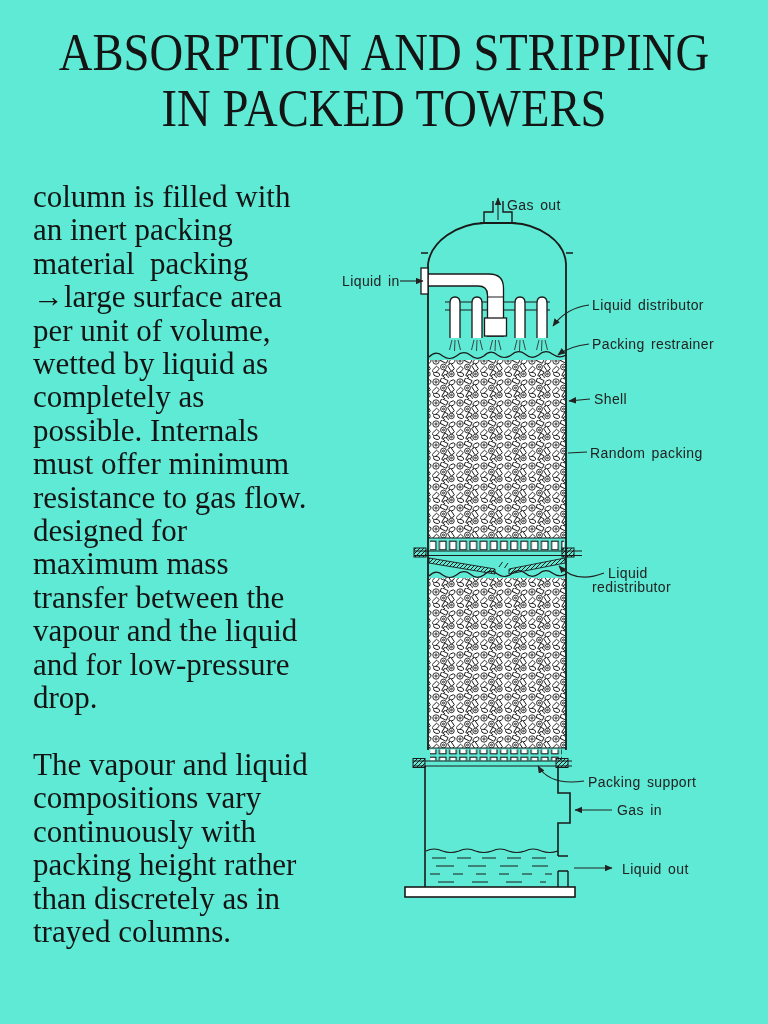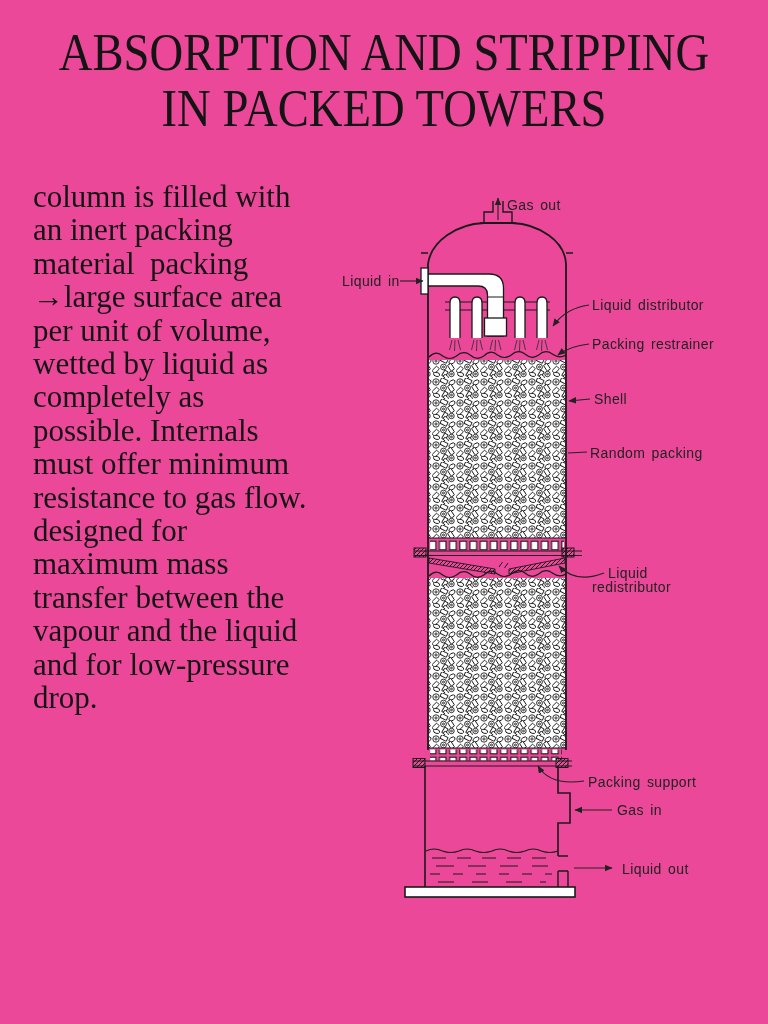--- a/index.html
+++ b/index.html
@@ -1,16 +1,16 @@
 <!DOCTYPE html>
 <html><head>
 <meta charset="utf-8">
 <style>
   html,body{margin:0;padding:0;background:#ffffff;}
-  .page{position:relative;width:768px;height:1024px;background:#ec4899;overflow:hidden;
+  .page{position:relative;width:768px;height:1024px;background:#5eead4;overflow:hidden;
         font-family:"Liberation Serif",serif;color:#161616;}
   .title{position:absolute;top:24px;left:0;width:768px;text-align:center;
          font:400 53px/56px "Liberation Serif",serif;color:#141414;
          transform:scaleX(0.88);transform-origin:384px 0;}
   .body-text{position:absolute;left:33px;top:180px;width:312px;
              font:400 31px/33.4px "Liberation Serif",serif;color:#141414;}
   .body-text p{margin:0;white-space:pre-wrap;}
   .body-text p.p2{margin-top:33.4px;}
   .diagram{position:absolute;left:330px;top:185px;width:438px;height:730px;}
   svg text{font-family:"Liberation Sans",sans-serif;font-size:14px;fill:#222222;
@@ -36,20 +36,26 @@
 completely as
 possible. Internals
 must offer minimum
 resistance to gas flow.
 designed for
 maximum mass
 transfer between the
 vapour and the liquid
 and for low-pressure
 drop.</p>
+    <p class="p2">The vapour and liquid
+compositions vary
+continuously with
+packing height rather
+than discretely as in
+trayed columns.</p>
   </div>
 
   <svg class="diagram" viewBox="330 185 438 730" width="438" height="730" xmlns="http://www.w3.org/2000/svg">
     <defs>
       <marker id="arw" markerWidth="8" markerHeight="8" refX="6.5" refY="3" orient="auto">
         <path d="M0,0 L7,3 L0,6 Z" fill="#222222"></path>
       </marker>
       <pattern id="packing" width="24" height="21" patternUnits="userSpaceOnUse">
         <rect width="24" height="21" fill="#ffffff"></rect>
         <g fill="#ffffff" stroke="#1a1a1a" stroke-width="0.9">

